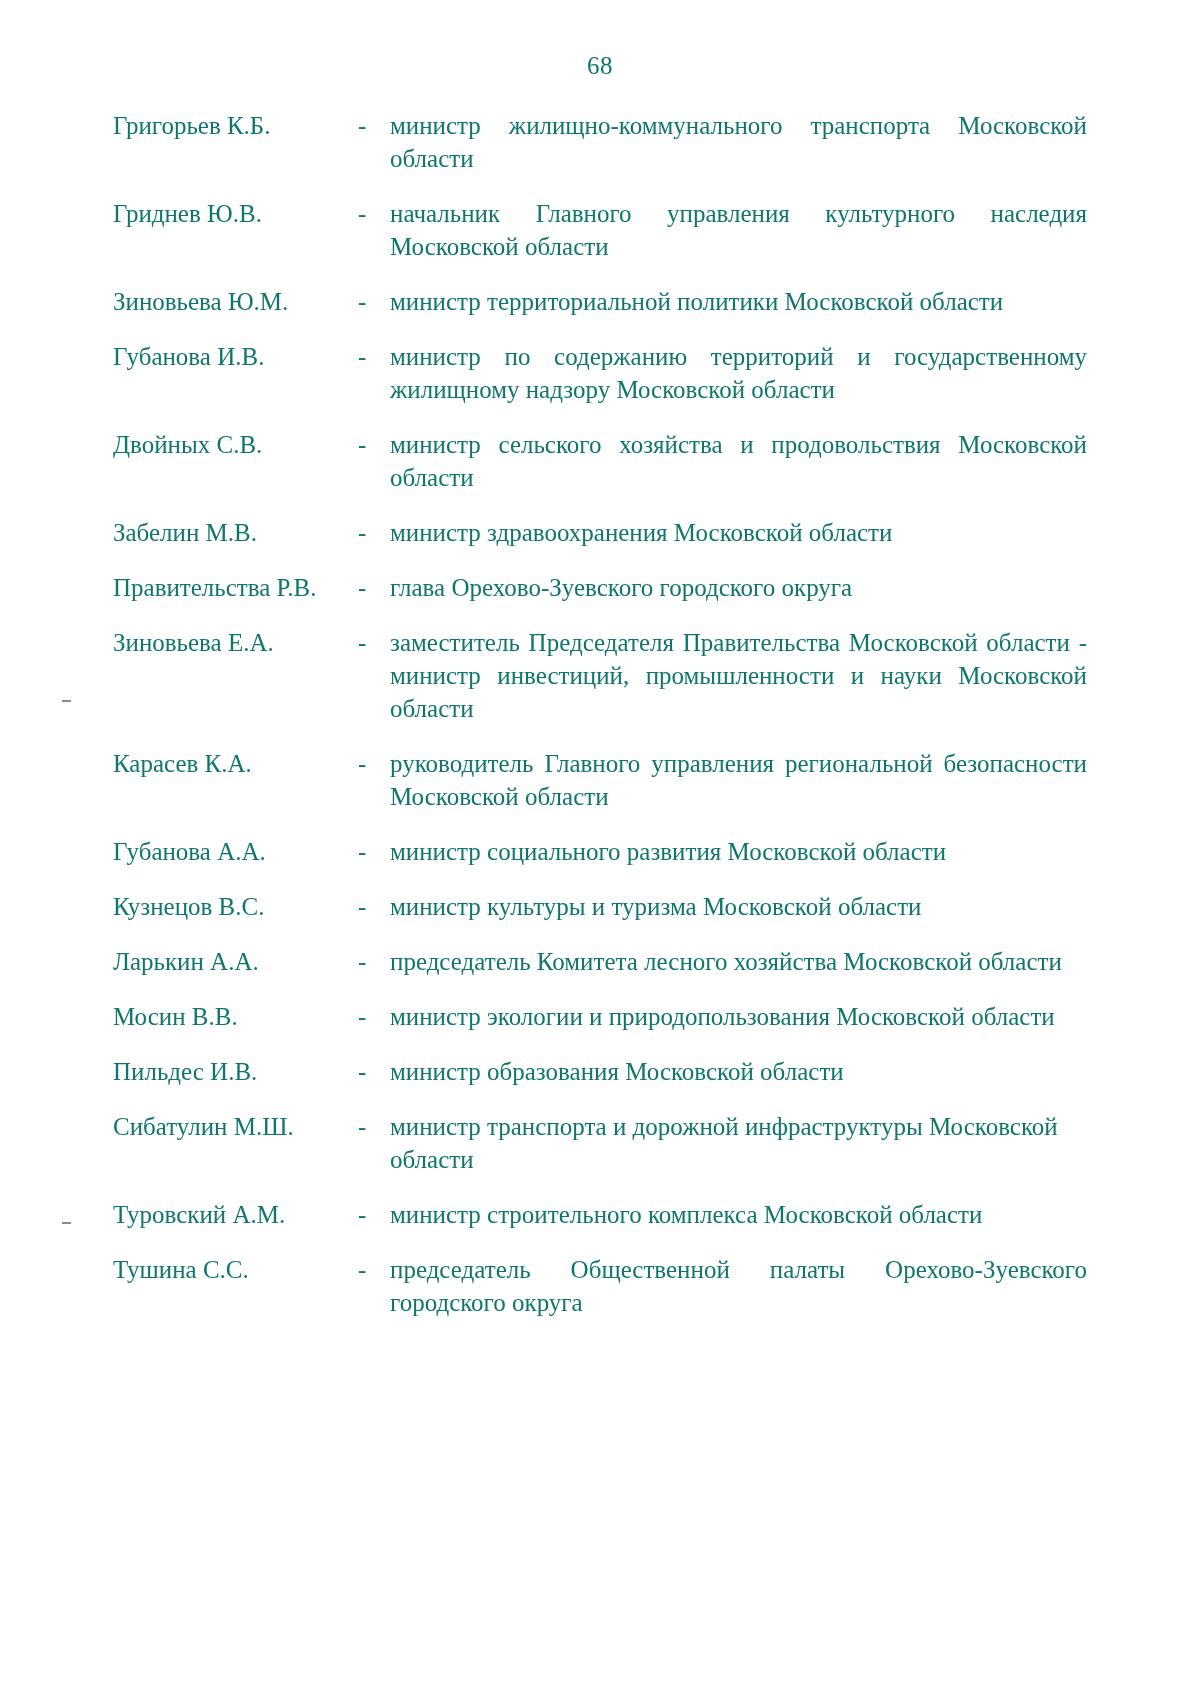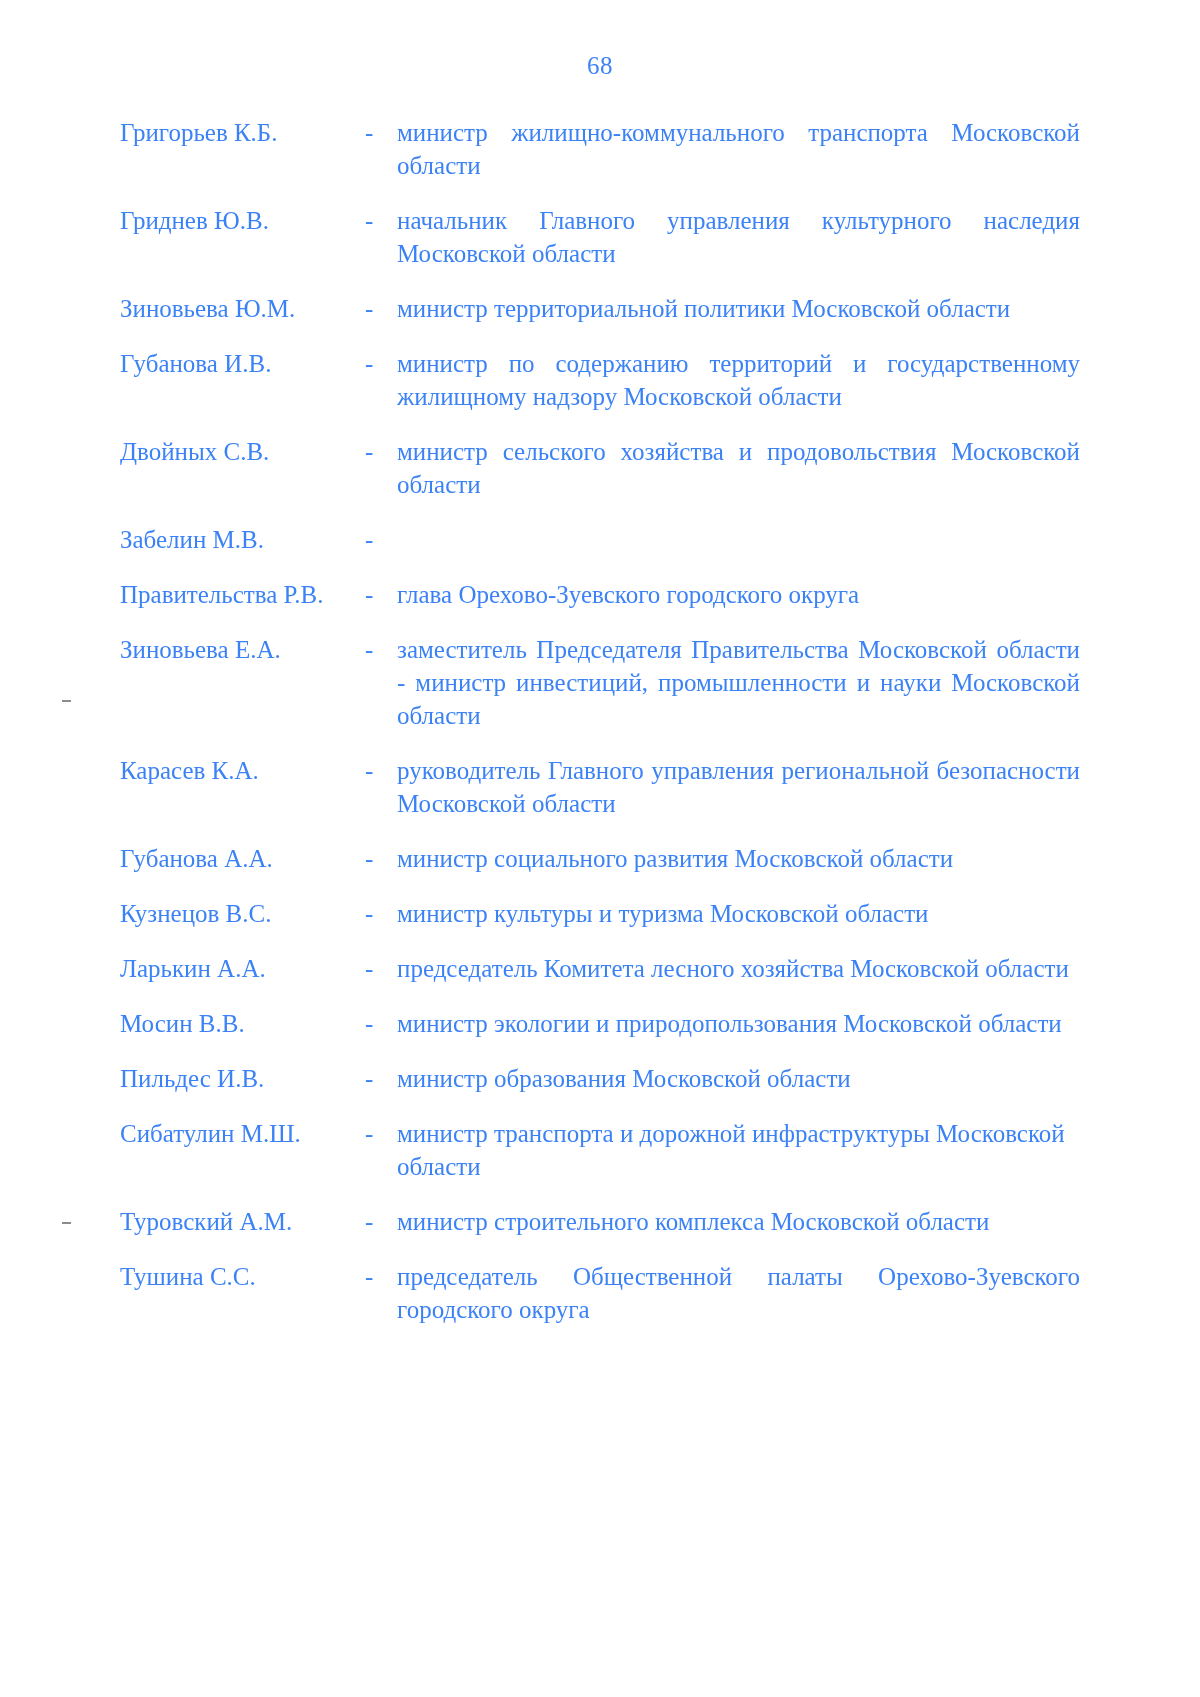--- a/index.html
+++ b/index.html
@@ -6,31 +6,31 @@
     margin: 0;
     padding: 0;
     background: #ffffff;
   }
   .page {
     position: relative;
     width: 1200px;
     height: 1697px;
     background: #ffffff;
     font-family: "Liberation Serif", serif;
-    color: #3b82f6;
+    color: #0f766e;
     box-sizing: border-box;
   }
   .page-number {
     text-align: center;
     font-size: 25px;
     padding-top: 52px;
     letter-spacing: 0.5px;
   }
   .entries {
-    margin: 8px;
+    margin: 1px;
     padding: 0;
     list-style: none;
     position: absolute;
     top: 108px;
     left: 112px;
     right: 112px;
   }
   .entry {
     display: flex;
     align-items: flex-start;
@@ -101,20 +101,21 @@
         <div class="entry-role">министр по содержанию территорий и государственному жилищному надзору Московской области</div>
       </li>
       <li class="entry">
         <div class="entry-name">Двойных С.В.</div>
         <div class="entry-dash">-</div>
         <div class="entry-role">министр сельского хозяйства и продовольствия Московской области</div>
       </li>
       <li class="entry">
         <div class="entry-name">Забелин М.В.</div>
         <div class="entry-dash">-</div>
+        <div class="entry-role nojust">министр здравоохранения Московской области</div>
       </li>
       <li class="entry">
         <div class="entry-name">Правительства Р.В.</div>
         <div class="entry-dash">-</div>
         <div class="entry-role nojust">глава Орехово-Зуевского городского округа</div>
       </li>
       <li class="entry">
         <div class="entry-name">Зиновьева Е.А.</div>
         <div class="entry-dash">-</div>
         <div class="entry-role">заместитель Председателя Правительства Московской области - министр инвестиций, промышленности и науки Московской области</div>

